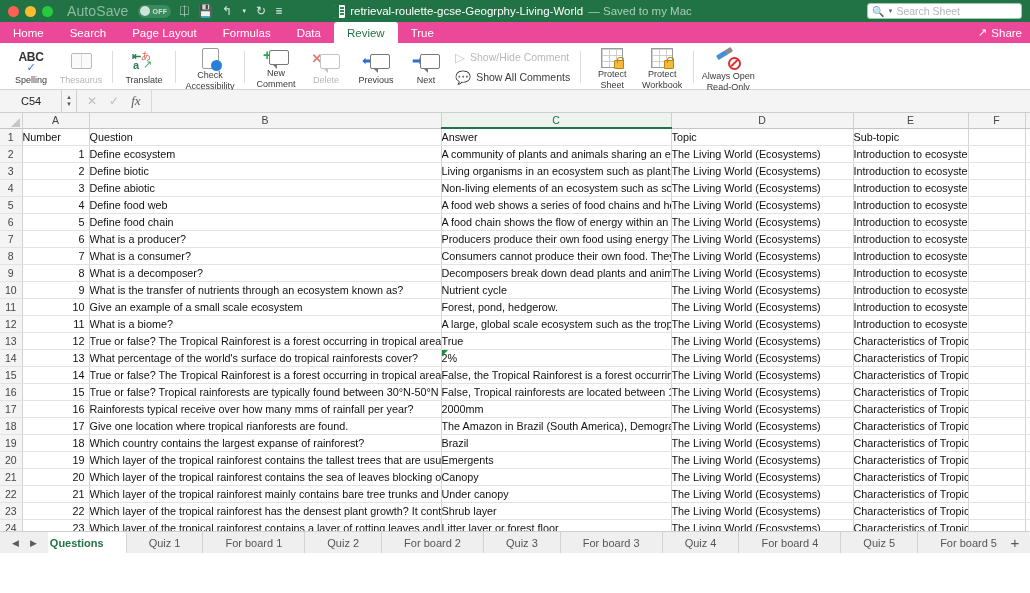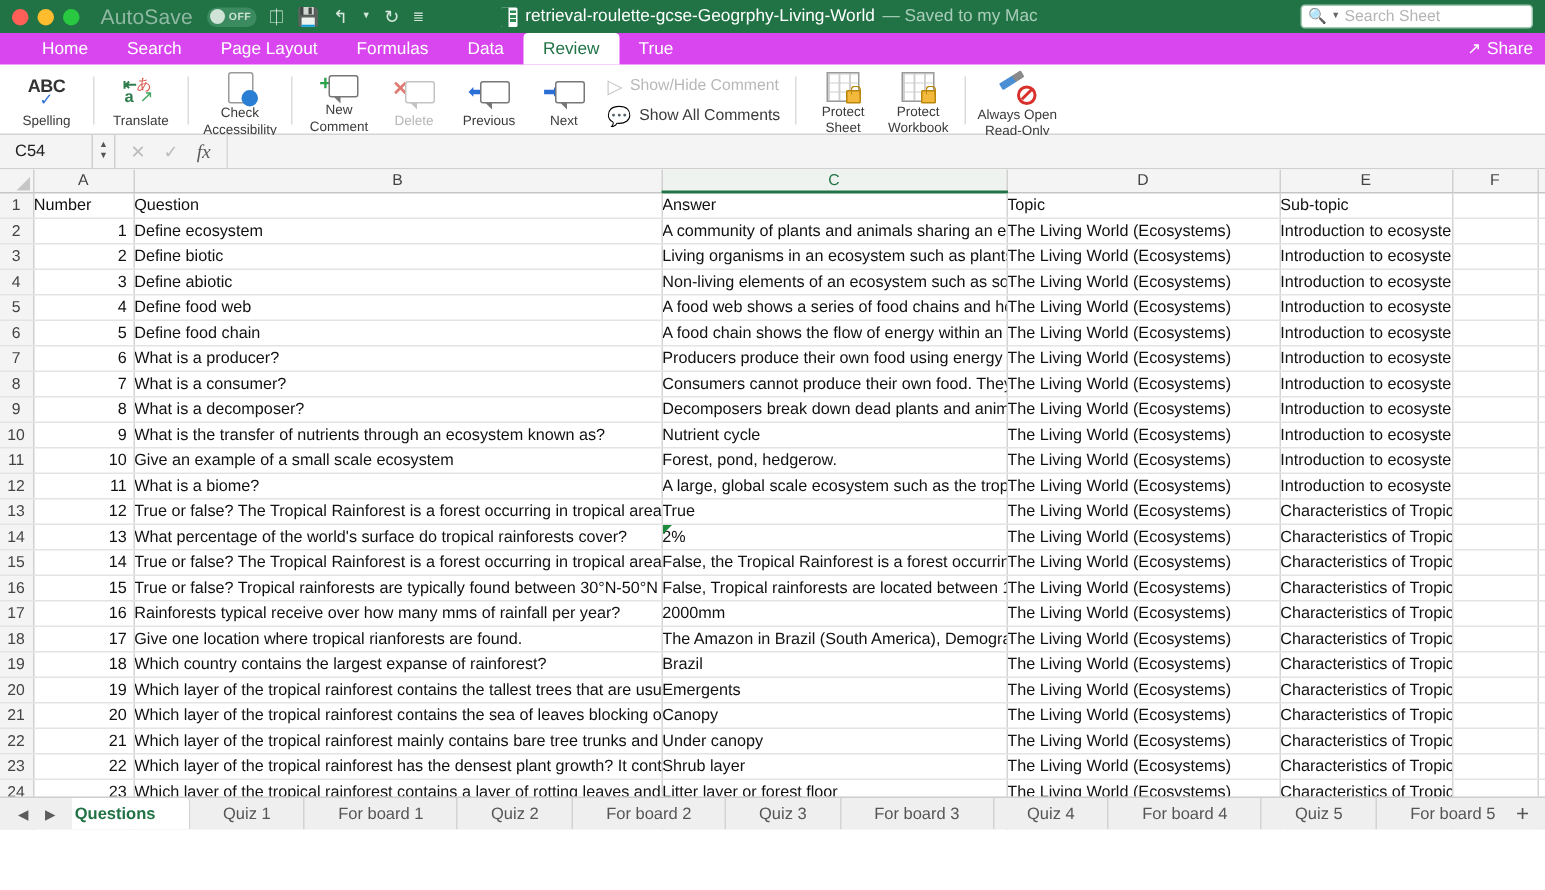--- a/index.html
+++ b/index.html
@@ -68,23 +68,23 @@
   .search-sheet .caret { font-size: 6px; color: #666; }
   .search-sheet input {
     border: none; outline: none; flex: 1; font-size: 10.5px;
     font-family: "Liberation Sans", sans-serif; color: #333;
     background: transparent;
   }
   .search-sheet input::placeholder { color: #b4b4b4; }
 
   
   .ribbon-tabs {
-    height: 21px; background: #d946ef;
+    height: 21px; background: #ec4899;
     display: flex; align-items: stretch; position: relative;
-    padding-left: 15px;
+    padding-left: 0;
   }
   .rtab {
     font-size: 11.5px; color: #ffffff; padding: 0 13px;
     display: flex; align-items: center; cursor: default;
   }
   .rtab.active {
     background: #ffffff; color: #217346; font-weight: normal;
     border-radius: 3px 3px 0 0;
   }
   .share-btn {
@@ -185,21 +185,21 @@
   .ic-eye-grey { color: #c6c6c6; font-size: 13px; }
   .ic-showall { color: #8d8d8d; font-size: 13px; }
 
   
   .formulabar {
     height: 23px; background: #f4f4f4; border-bottom: 1px solid #cfcfcf;
     display: flex; align-items: center;
   }
   .namebox {
     width: 62px; height: 100%; display: flex; align-items: center;
-    padding-left: 10px; font-size: 11px; color: #222;
+    padding-left: 21px; font-size: 11px; color: #222;
     border-right: 1px solid #cfcfcf; background: #f4f4f4;
   }
   .spinner {
     width: 15px; display: flex; flex-direction: column; align-items: center;
     justify-content: center; gap: 2px; border-right: 1px solid #cfcfcf; height: 100%;
   }
   .spinner span { font-size: 6px; color: #555; line-height: 5px; }
   .fbtns { display: flex; align-items: center; gap: 12px; padding: 0 10px; }
   .fbtn { font-size: 12px; color: #bcbcbc; }
   .fbtn.fx { font-style: italic; color: #5a5a5a; font-family: "Liberation Serif", serif; font-size: 13px; }
@@ -341,20 +341,26 @@
 
   <div class="rgroup">
     <div class="rbtn">
       <div class="ricon">
         <div style="text-align:center;">
           <div class="ic-abc">ABC</div>
           <div class="ic-check">✓</div>
         </div>
       </div>
       <div class="lbl">Spelling</div>
+    </div>
+    <div class="rbtn disabled">
+      <div class="ricon">
+          <div class="ic-book"></div>
+        </div>
+      <div class="lbl">Thesaurus</div>
     </div>
   </div>
 
   <div class="rsep"></div>
 
   <div class="rgroup">
     <div class="rbtn">
       <div class="ricon">
         <div style="position:relative;width:24px;height:22px;">
           <span style="position:absolute;left:0;top:0;color:#2f7d4f;font-weight:bold;font-size:11px;">⇤</span>

